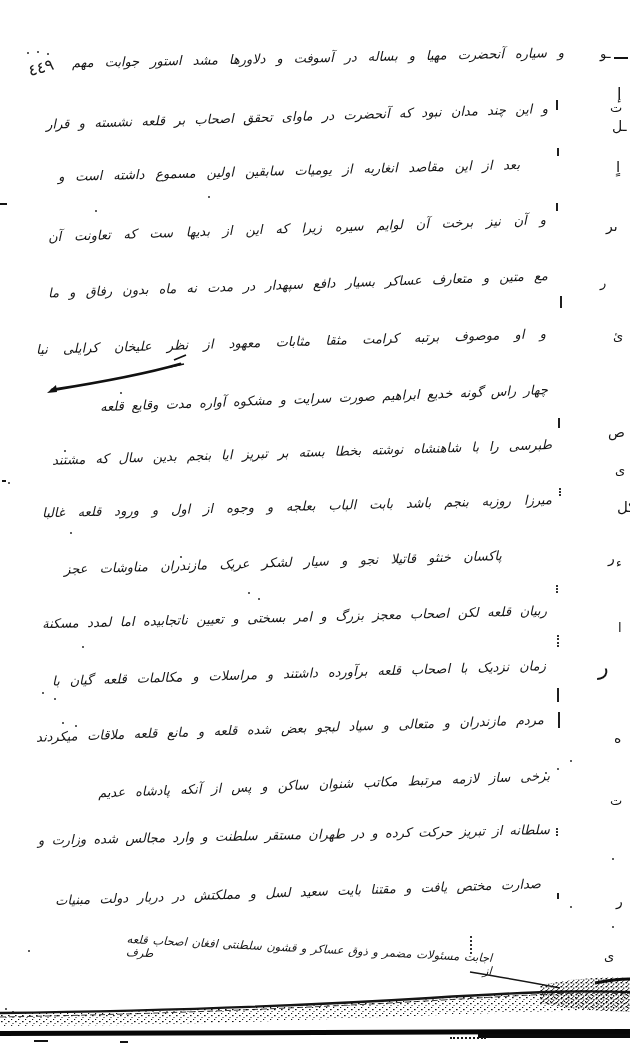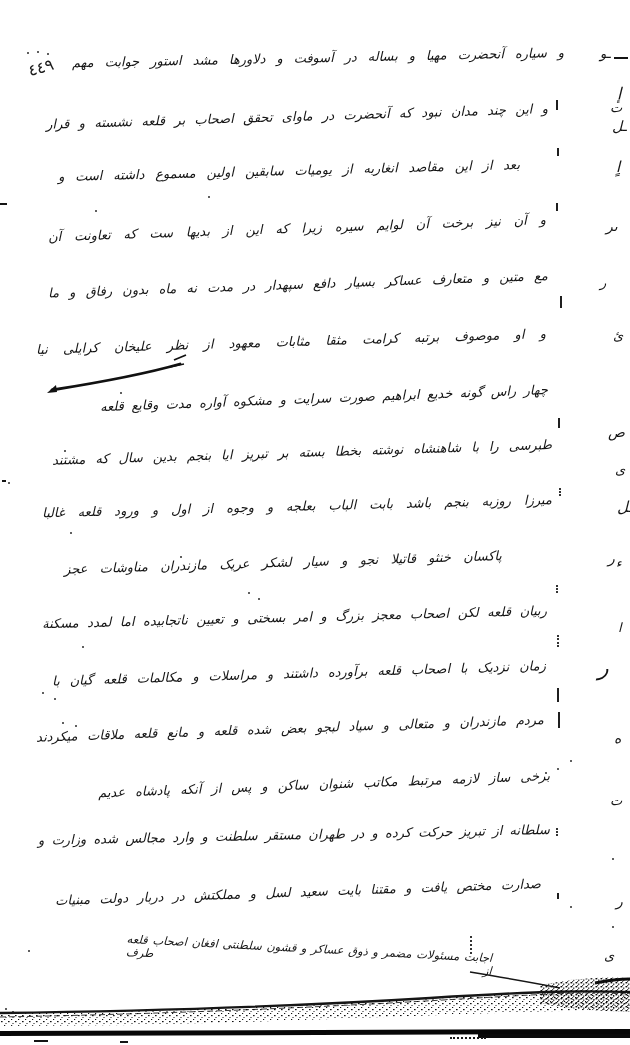--- a/index.html
+++ b/index.html
@@ -14,21 +14,21 @@
     color:#151515;font-size:13px;line-height:1.15;height:22px;
     text-align:justify;text-align-last:justify;
     transform-origin:100% 50%;overflow:visible;
   }
   .folio{
     position:absolute;left:28px;top:58px;color:#1a1a1a;
     font-size:16px;transform:rotate(-16deg);direction:rtl;
     font-family:"DejaVu Sans",sans-serif;
   }
   .frag{
-    position:absolute;color:#141414;font-style:italic;direction:rtl;
+    position:absolute;color:#141414;direction:rtl;
     font-family:"DejaVu Sans",sans-serif;white-space:nowrap;
   }
   .crease{position:absolute;width:2px;background:#1f1f1f;}
   .crease.dot{width:0;background:none;border-left:2px dotted #333;}
   .speck{position:absolute;width:2px;height:2px;background:#2b2b2b;border-radius:50%;}
   .dashmark{position:absolute;background:#141414;height:2px;}
   .bar-main{position:absolute;left:0;top:1030px;width:630px;height:5px;background:#070707;transform:rotate(-0.2deg);}
   .bar-right{position:absolute;left:478px;top:1034px;width:152px;height:4px;background:#0a0a0a;}
   .bar-dotted{position:absolute;left:450px;top:1037px;width:36px;height:0;border-top:2px dotted #181818;}
   .svg-abs{position:absolute;}

